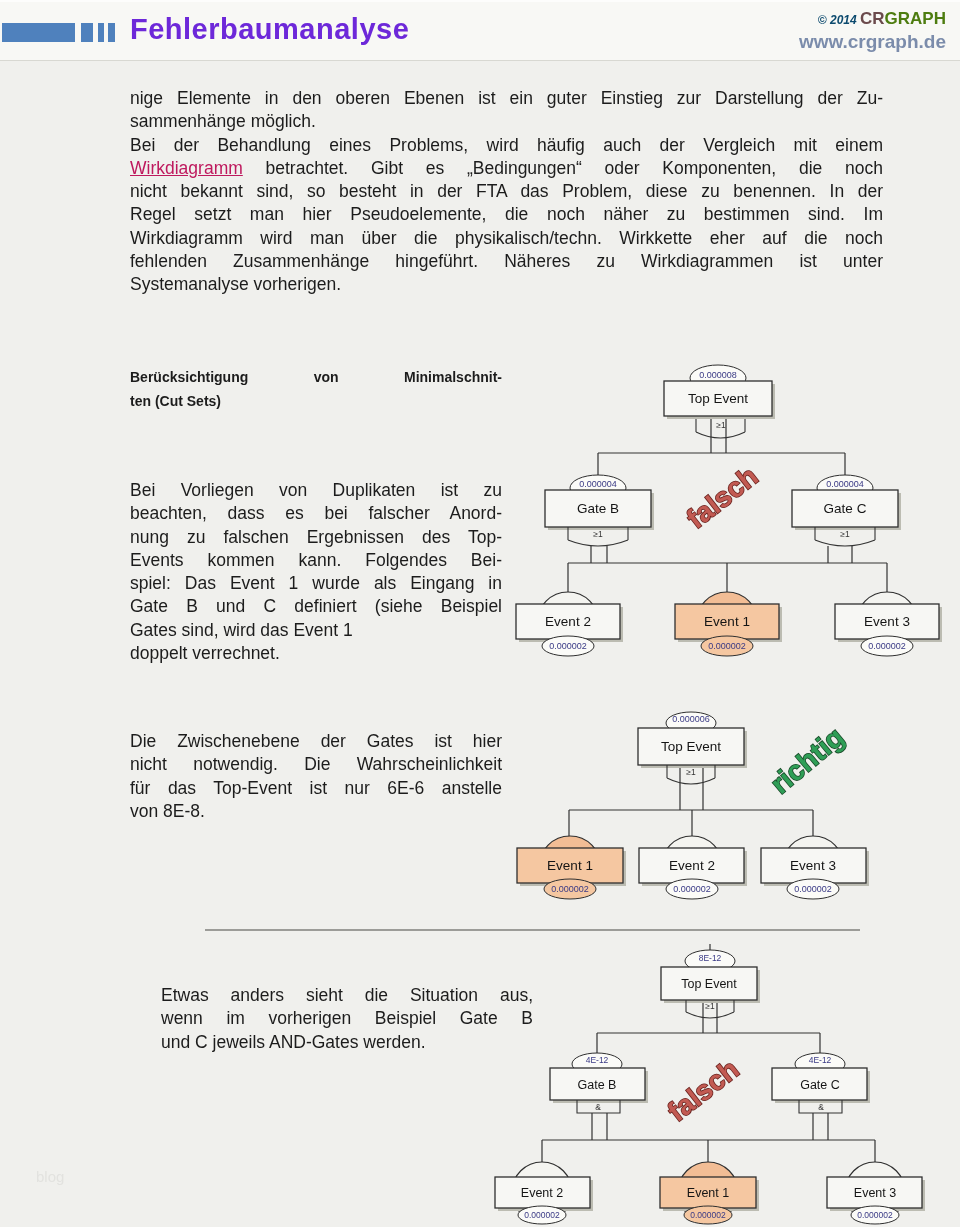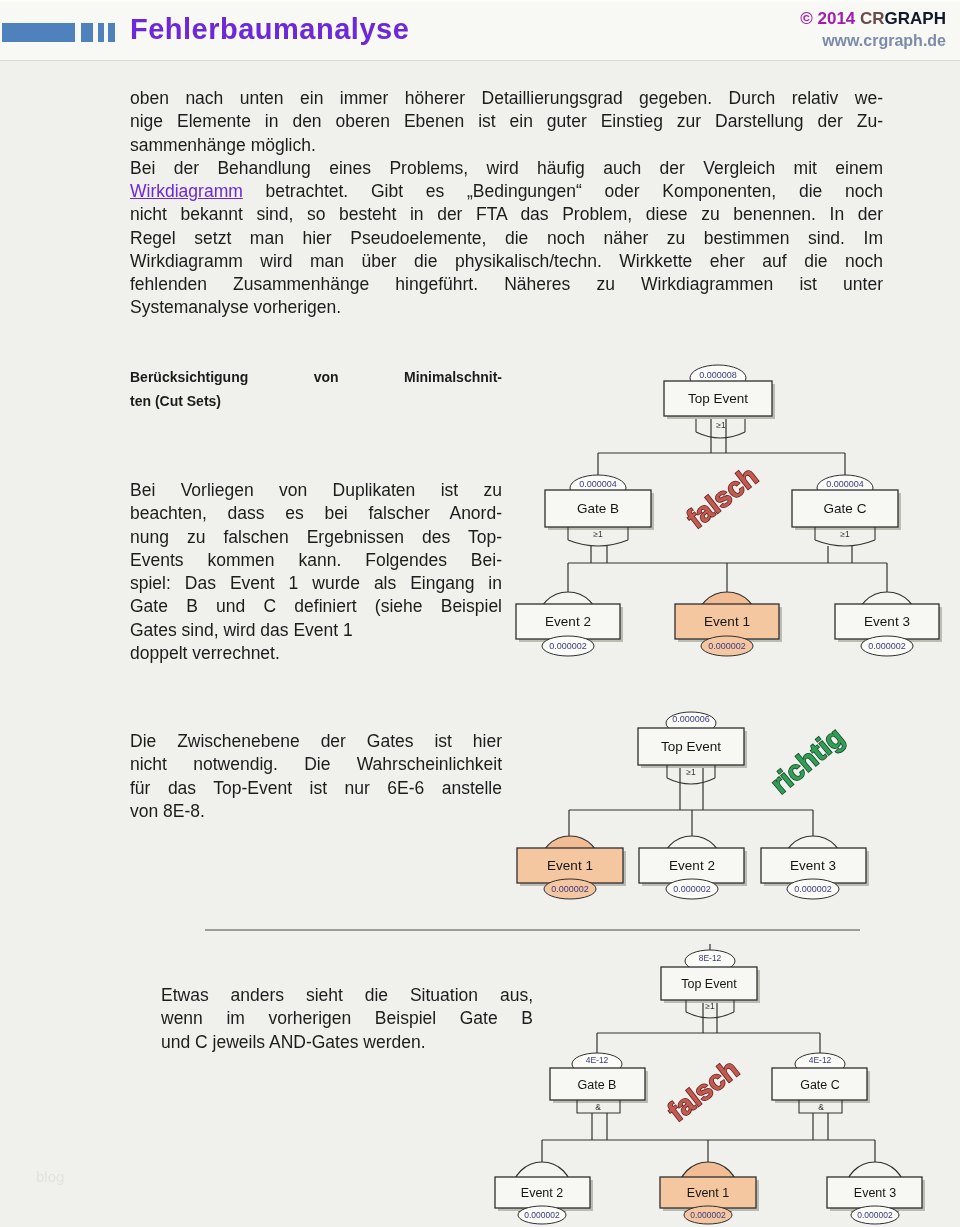--- a/index.html
+++ b/index.html
@@ -4,31 +4,31 @@
 <style>
   * { margin:0; padding:0; box-sizing:border-box; }
   body { font-family:"Liberation Sans", sans-serif; background:#e8e8e6; }
   .page { position:relative; width:960px; height:1227px; background:#f0f0ed; overflow:hidden; margin:0 auto; }
 
   
   .hdr { position:absolute; left:0; top:0; width:960px; height:61px; background:#f8f8f5; border-top:2px solid #fdfdfc; border-bottom:1px solid #d8d8d2; }
   .bar { position:absolute; top:21px; height:19px; background:#4f81bd; }
   .hdr-title { position:absolute; left:130px; top:11px; font-size:29px; font-weight:bold; color:#6d28d9; letter-spacing:0.5px; }
   .hdr-right { position:absolute; right:14px; top:6px; text-align:right; line-height:22px; }
-  .cpy { font-size:17px; font-weight:bold; color:#a21caf; }
+  .cpy { font-size:12px; font-weight:bold; color:#0c4a6e;font-style:italic; }
   .brand-cr { font-size:17px; font-weight:bold; color:#6b4a4c; }
-  .brand-graph { font-size:17px; font-weight:bold; color:#0f172a; }
-  .site { font-size:16px; font-weight:bold; color:#7b8cab; }
+  .brand-graph { font-size:17px; font-weight:bold; color:#4d7c0f; }
+  .site { font-size:19px; font-weight:bold; color:#7b8cab; }
 
   
   .tblock { position:absolute; color:#1c1c1c; font-size:17.5px; line-height:23.25px; }
   .tline { white-space:nowrap; }
   .tline.just { white-space:normal; text-align:justify; text-align-last:justify; }
   .hblock { font-weight:bold; font-size:14px; line-height:24px; }
-  .doclink { color:#6d28d9; text-decoration:underline; }
+  .doclink { color:#be185d; text-decoration:underline; }
 
   .divider { position:absolute; left:205px; top:929px; width:655px; height:2px; background:#9c9c98; }
   .watermark { position:absolute; left:36px; top:1168px; font-size:15px; color:#e2e2df; }
 
   
   svg { position:absolute; overflow:visible; }
   .wire path { stroke:#333; stroke-width:1.2; fill:none; }
   .shadowr { fill:#bcbcb2; }
   .nodebox { fill:#f7f7f4; stroke:#2f2f2f; stroke-width:1.3; }
   .gatearc { stroke:#333; stroke-width:1.1; fill:none; }
@@ -57,21 +57,20 @@
     <div class="bar" style="left:98px;width:6px;"></div>
     <div class="bar" style="left:108px;width:7px;"></div>
     <div class="hdr-title">Fehlerbaumanalyse</div>
     <div class="hdr-right">
       <div><span class="cpy">© 2014 </span><span class="brand-cr">CR</span><span class="brand-graph">GRAPH</span></div>
       <div class="site">www.crgraph.de</div>
     </div>
   </div>
 
   <div class="tblock" style="left:130px;top:87px;width:753px;">
-      <div class="tline just">oben nach unten ein immer höherer Detaillierungsgrad gegeben. Durch relativ we-</div>
       <div class="tline just">nige Elemente in den oberen Ebenen ist ein guter Einstieg zur Darstellung der Zu-</div>
       <div class="tline">sammenhänge möglich.</div>
       <div class="tline just">Bei der Behandlung eines Problems, wird häufig auch der Vergleich mit einem</div>
       <div class="tline just"><a href="#" class="doclink">Wirkdiagramm</a> betrachtet. Gibt es „Bedingungen“ oder Komponenten, die noch</div>
       <div class="tline just">nicht bekannt sind, so besteht in der FTA das Problem, diese zu benennen. In der</div>
       <div class="tline just">Regel setzt man hier Pseudoelemente, die noch näher zu bestimmen sind. Im</div>
       <div class="tline just">Wirkdiagramm wird man über die physikalisch/techn. Wirkkette eher auf die noch</div>
       <div class="tline just">fehlenden Zusammenhänge hingeführt. Näheres zu Wirkdiagrammen ist unter</div>
       <div class="tline">Systemanalyse vorherigen.</div>
     </div>

